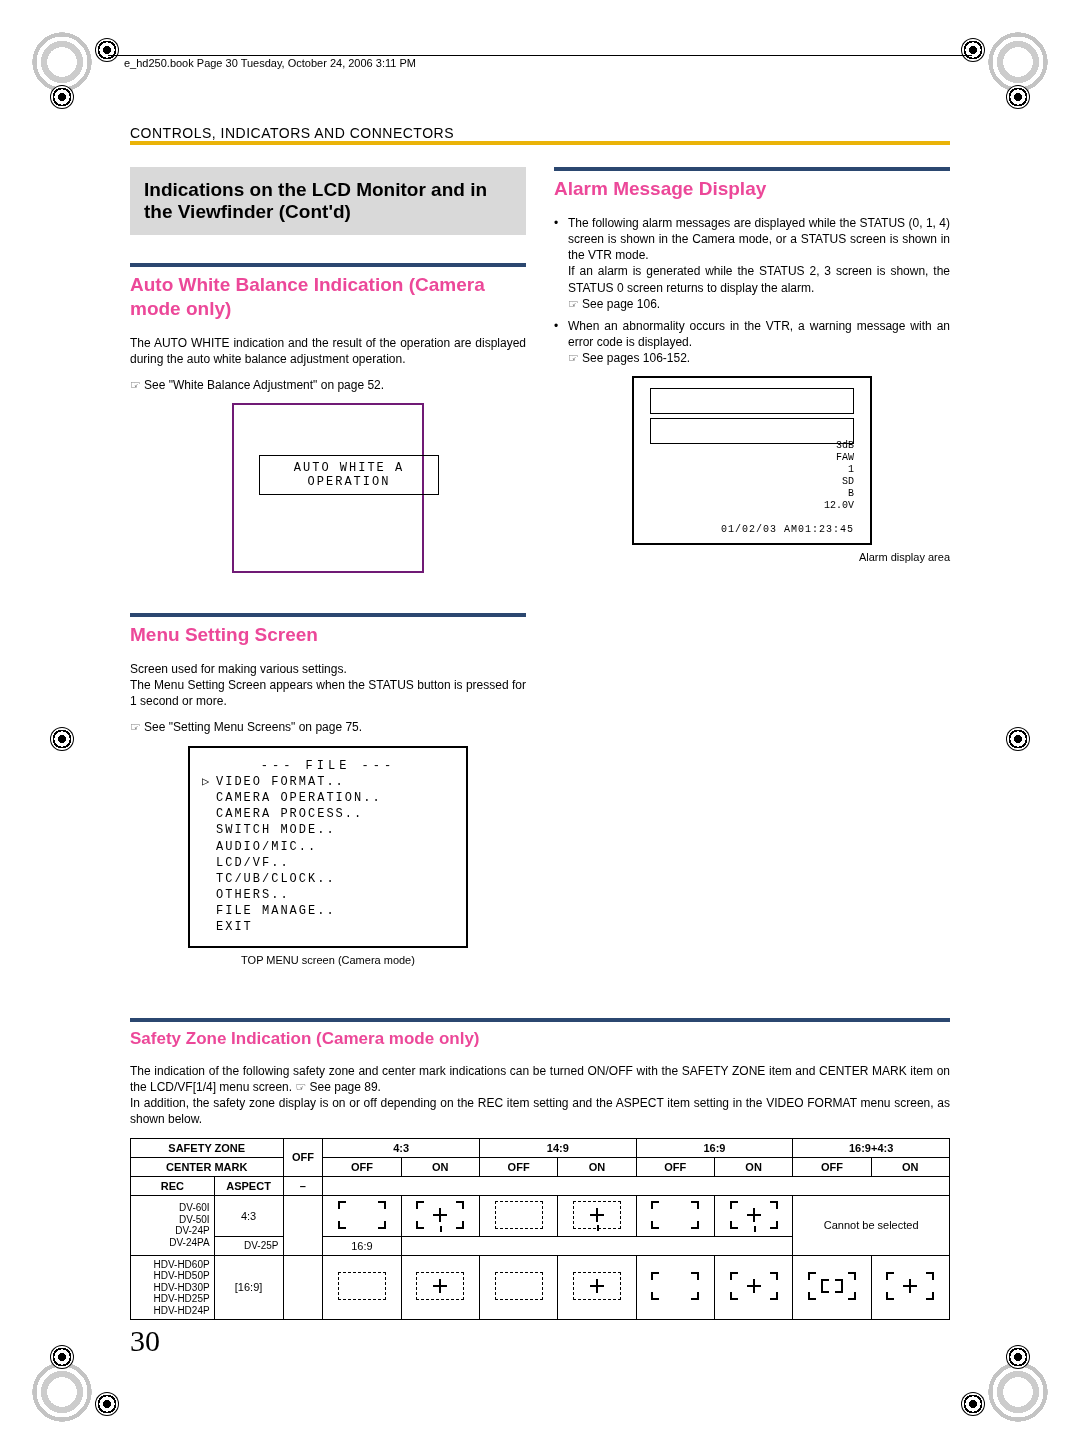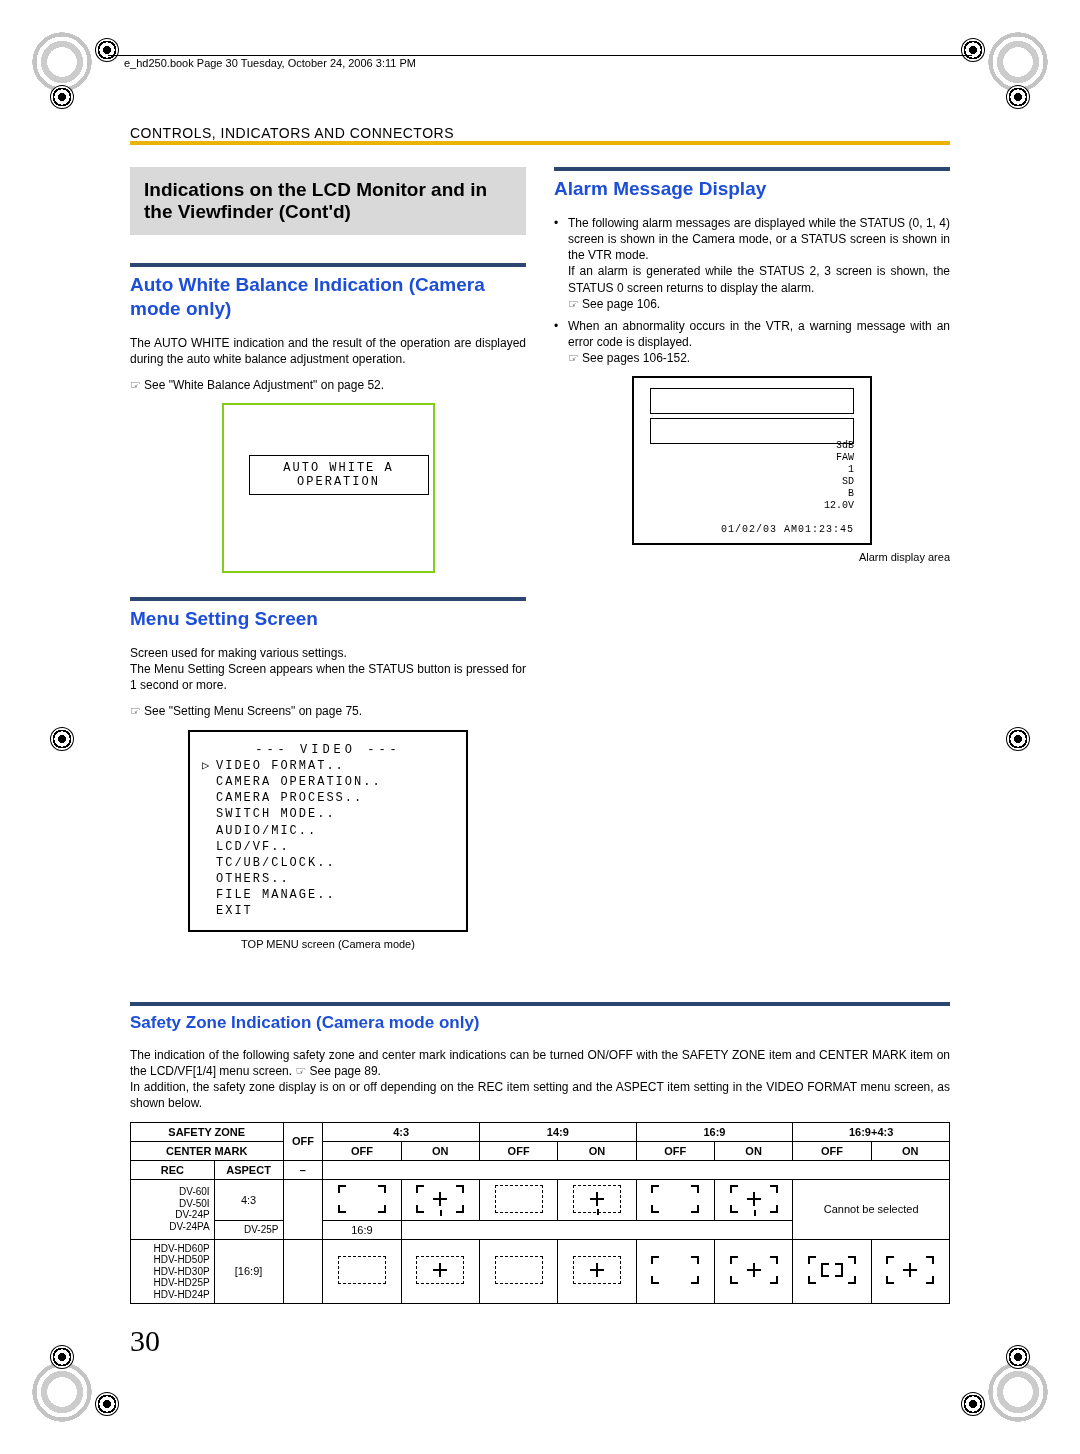--- a/index.html
+++ b/index.html
@@ -47,30 +47,30 @@
     font-size:14px; font-weight:normal; letter-spacing:0.5px;
     border-bottom:4px solid #eab308; margin-bottom:22px;
   }
   .columns { display:flex; gap:28px; }
   .col { flex:1 1 50%; }
   .gray-box {
     background:#d9d9d9; padding:12px 14px; margin-bottom:28px;
     font-size:19px; font-weight:bold;
   }
   .blue-rule { height:4px; background:#2b4770; margin-bottom:6px; width:100%; }
-  .subhead { font-size:19px; font-weight:bold; color:#1d4ed8; margin-bottom:14px; line-height:1.25;}
+  .subhead { font-size:19px; font-weight:bold; color:#ec4899; margin-bottom:14px; line-height:1.25;}
   .body-text { font-size:12px; line-height:1.35; text-align:justify; margin-bottom:10px; }
   .ref { font-size:12px; }
   .ref::before{ content:"☞ "; }
   .bullets { list-style:none; font-size:12px; line-height:1.35; }
   .bullets li { position:relative; padding-left:14px; margin-bottom:6px; text-align:justify;}
   .bullets li::before{ content:"•"; position:absolute; left:0;}
   .mono { font-family:"Courier New", monospace; }
   .lcd-box {
-    border:2px solid #84cc16; width:213px; height:170px; margin:10px auto 24px;
+    border:2px solid #701a75; width:192px; height:170px; margin:10px auto 40px;
     position:relative; font-size:12px;
   }
   .lcd-inner {
     border:1px solid #000; position:absolute; left:25px; top:50px; width:180px; height:40px;
     display:flex; flex-direction:column; align-items:center; justify-content:center;
     letter-spacing:2px;
   }
   .lcd-status{
     border:2px solid #000; width:240px; height:169px; margin:10px auto 6px; position:relative;
     font-size:10px;
@@ -155,21 +155,21 @@
 
       <div class="blue-rule"></div>
       <div class="subhead">Menu Setting Screen</div>
       <div class="body-text">
         <span>Screen used for making various settings.</span><br>
         <span>The Menu Setting Screen appears when the STATUS button is pressed for 1 second or more.</span>
       </div>
       <div class="body-text ref">See "Setting Menu Screens" on page 75.</div>
 
       <div class="menu-box mono">
-        <div class="title">--- VIDEO ---</div>
+        <div class="title">--- FILE ---</div>
         <div class="item sel">VIDEO FORMAT..</div>
         <div class="item">CAMERA OPERATION..</div>
         <div class="item">CAMERA PROCESS..</div>
         <div class="item">SWITCH MODE..</div>
         <div class="item">AUDIO/MIC..</div>
         <div class="item">LCD/VF..</div>
         <div class="item">TC/UB/CLOCK..</div>
         <div class="item">OTHERS..</div>
         <div class="item">FILE MANAGE..</div>
         <div class="item">EXIT</div>

